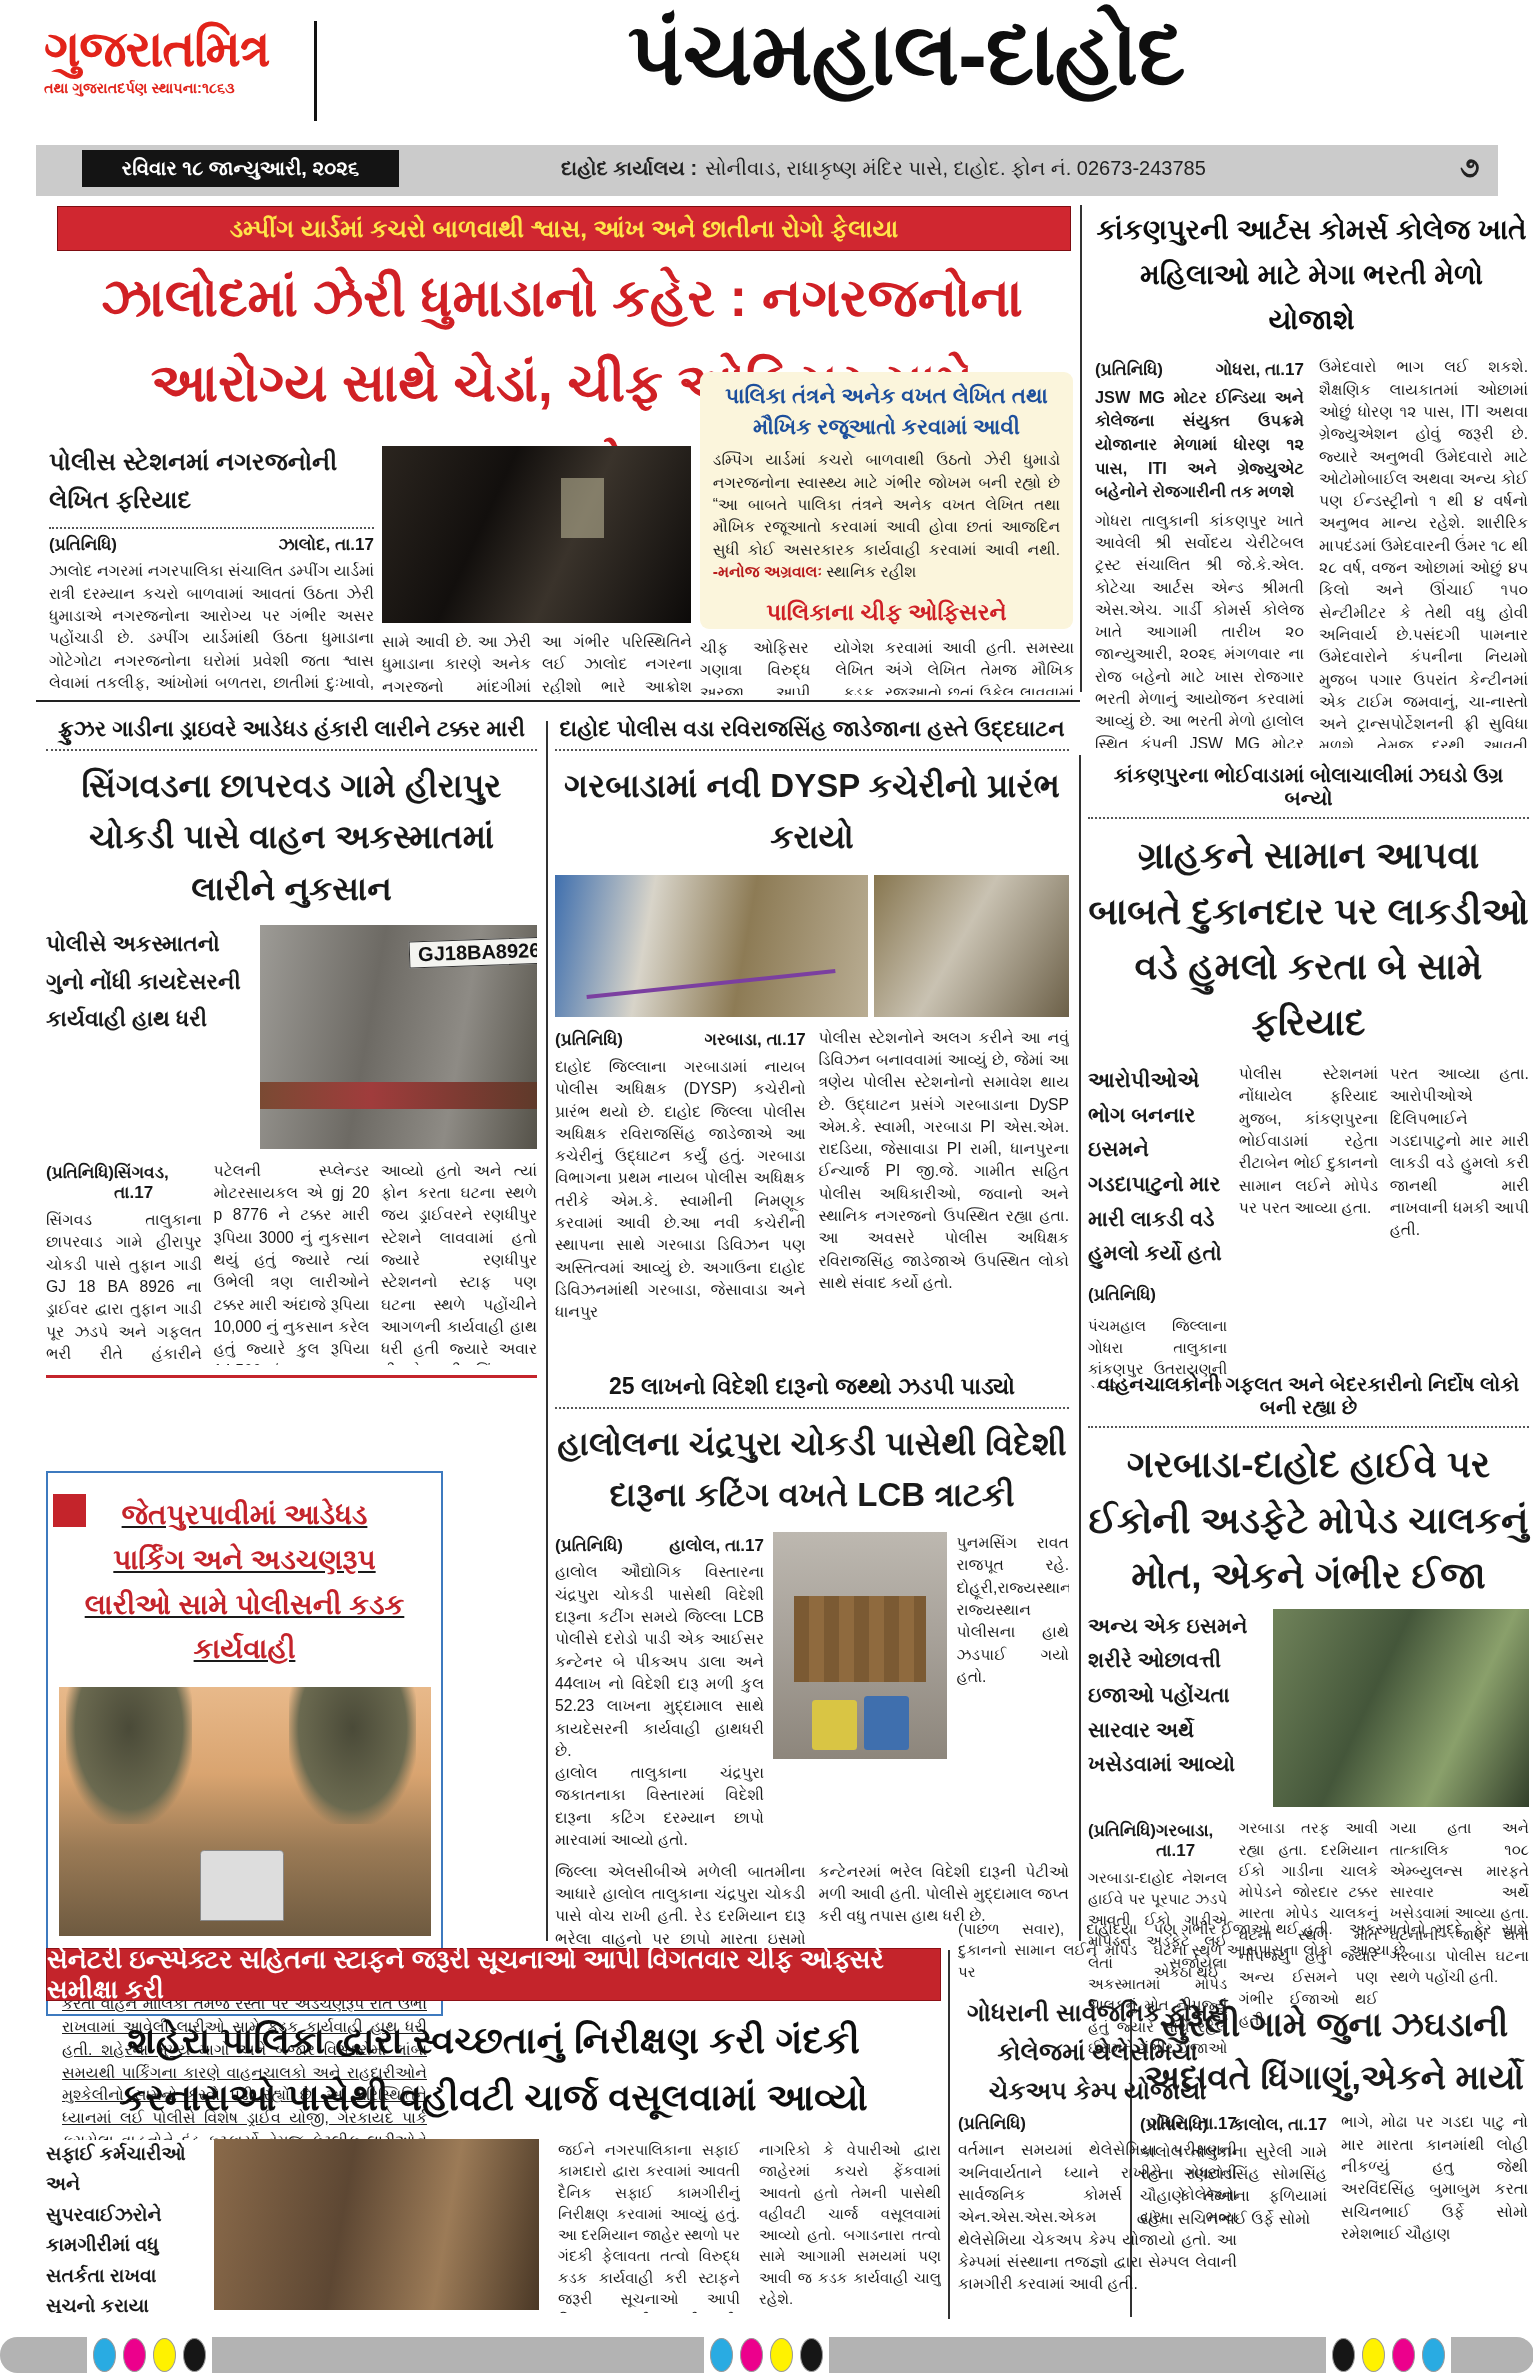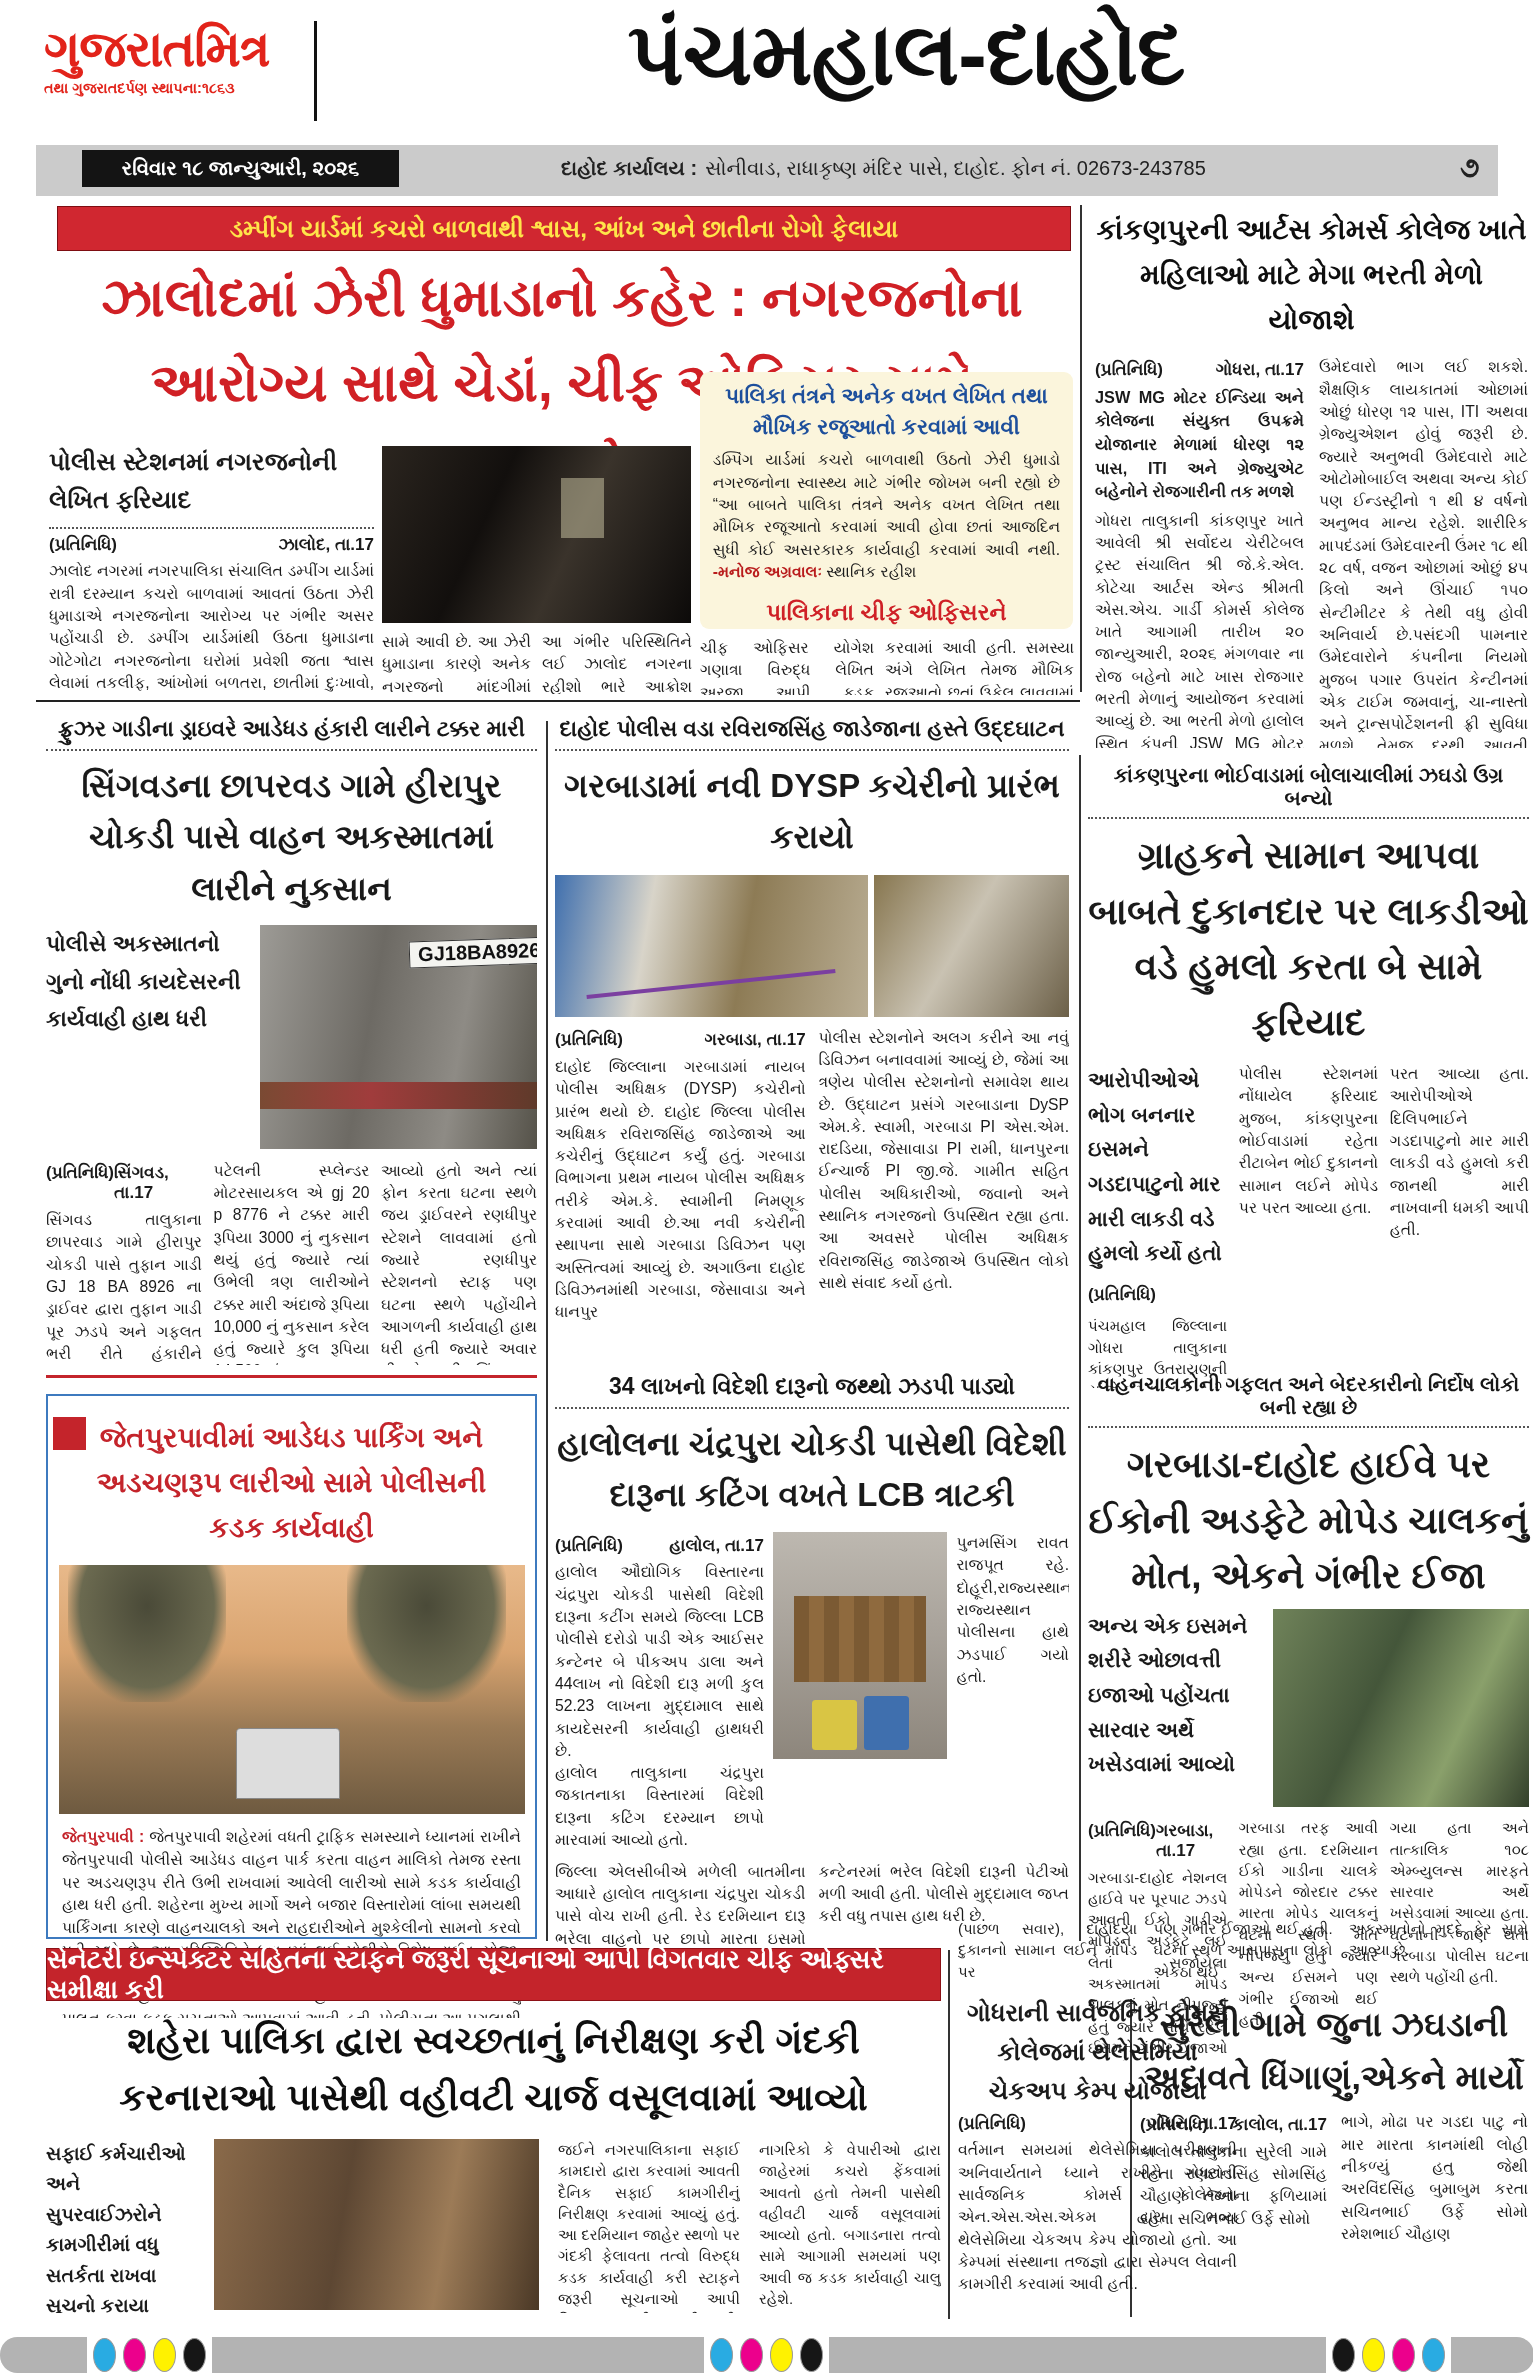--- a/index.html
+++ b/index.html
@@ -78,22 +78,22 @@
   #dysp-cols .col{flex:1;min-width:0;font-size:15.7px;}
   #shopkeeper{position:absolute;left:1088px;top:764px;width:441px;}
   #shopkeeper .kicker{font-size:20.3px;padding-bottom:7px;border-bottom:2.3px dotted #555;}
   .h2r{font-size:37px;font-weight:800;text-align:center;line-height:1.5;margin-top:9.3px;}
   #shop-cols{display:flex;gap:11.6px;margin-top:12.8px;height:325px;overflow:hidden;}
   #shop-cols .col{flex:1;min-width:0;}
   #shop-intro{font-size:21px;font-weight:800;line-height:1.65;}
   #shop-intro .b{font-weight:800;}
   
   #parkrule{position:absolute;left:46px;top:1375px;width:491px;height:2.9px;background:#c4242b;}
-  #parkingbox{position:absolute;left:46px;top:1394px;width:491px;height:545px;border:2.3px solid #3d7abf;
-              box-sizing:border-box;}
+  #parkingbox{position:absolute;left:46px;top:1471px;width:397px;height:545px;border:2.3px solid #3d7abf;
+              box-sizing:border-box;text-decoration:underline;}
   .red-bullet{position:absolute;left:4.6px;top:21px;width:33px;height:33px;background:#c4242b;}
   #park-headline{margin:20px 35px 0;font-size:28px;color:#c4242b;font-weight:800;text-align:center;line-height:1.6;}
   #park-photo{margin:15px 10.5px 0;height:249px;
               background:linear-gradient(180deg,#e8b98a 0%,#d9a470 35%,#9a7a55 65%,#6e5a40 100%);}
   .tree{position:absolute;top:0;width:34%;height:55%;background:radial-gradient(ellipse at 50% 30%,#4a4a38 0%,#6b6a50 60%,transparent 75%);}
   .tree.t1{left:2%;} .tree.t2{right:4%;}
   .van{position:absolute;left:38%;bottom:6%;width:22%;height:28%;background:#ddd;border-radius:4.6px 4.6px 0 0;border:1.7px solid #888;}
   #park-caption{margin:11.6px 14px;font-size:15.7px;line-height:1.45;text-align:justify;overflow:hidden;height:192px;}
   .cap-lead{color:#c4242b;font-weight:800;}
   #liquor{position:absolute;left:555px;top:1373px;width:514px;}
@@ -289,21 +289,21 @@
       <div class="tree t2"></div>
       <div class="van"></div>
     </div>
     <div id="park-caption">
       <span class="cap-lead">જેતપુરપાવી :</span>
       <span>જેતપુરપાવી શહેરમાં વધતી ટ્રાફિક સમસ્યાને ધ્યાનમાં રાખીને જેતપુરપાવી પોલીસે આડેધડ વાહન પાર્ક કરતા વાહન માલિકો તેમજ રસ્તા પર અડચણરૂપ રીતે ઉભી રાખવામાં આવેલી લારીઓ સામે કડક કાર્યવાહી હાથ ધરી હતી. શહેરના મુખ્ય માર્ગો અને બજાર વિસ્તારોમાં લાંબા સમયથી પાર્કિંગના કારણે વાહનચાલકો અને રાહદારીઓને મુશ્કેલીનો સામનો કરવો પડી રહ્યો છે. આ પરિસ્થિતિને ધ્યાનમાં લઈ પોલીસે વિશેષ ડ્રાઈવ યોજી, ગેરકાયદે પાર્ક કરાયેલા વાહનોને દંડ ફટકાર્યો તેમજ કેટલીક લારીઓને સ્થળ પરથી હટાવવામાં આવી. સાથે જ વાહન માલિકોને ભવિષ્યમાં નિયમોનું પાલન કરવા કડક સૂચનાઓ આપવામાં આવી હતી. પોલીસના આ પગલાથી શહેરમાં ટ્રાફિક વ્યવસ્થા સુધરશે તેમજ અકસ્માતોના બનાવોમાં ઘટાડો થશે તેવી આશા નાગરિકોમાં વ્યક્ત કરવામાં આવી રહી છે. પોલીસે જાહેર જનતાને ટ્રાફિક નિયમોનું પાલન કરવા અપીલ કરી હતી.</span>
     </div>
   </div>
 
   <div id="liquor">
-    <div class="kicker">34 લાખનો વિદેશી દારૂનો જથ્થો ઝડપી પાડ્યો</div>
+    <div class="kicker">25 લાખનો વિદેશી દારૂનો જથ્થો ઝડપી પાડ્યો</div>
     <div class="h2l">હાલોલના ચંદ્રપુરા ચોકડી પાસેથી વિદેશી દારૂના કટિંગ વખતે LCB ત્રાટકી</div>
     <div id="liq-mid">
       <div id="liq-c1">
         <div class="bylinerow">
           <span>(પ્રતિનિધિ)</span>
           <span>હાલોલ, તા.17</span>
         </div>
         <div class="body">હાલોલ ઔદ્યોગિક વિસ્તારના ચંદ્રપુરા ચોકડી પાસેથી વિદેશી દારૂના કટીંગ સમયે જિલ્લા LCB પોલીસે દરોડો પાડી એક આઈસર કન્ટેનર બે પીકઅપ ડાલા અને 44લાખ નો વિદેશી દારૂ મળી કુલ 52.23 લાખના મુદ્દામાલ સાથે કાયદેસરની કાર્યવાહી હાથધરી છે.
 હાલોલ તાલુકાના ચંદ્રપુરા જકાતનાકા વિસ્તારમાં વિદેશી દારૂના કટિંગ દરમ્યાન છાપો મારવામાં આવ્યો હતો.</div>
       </div>

